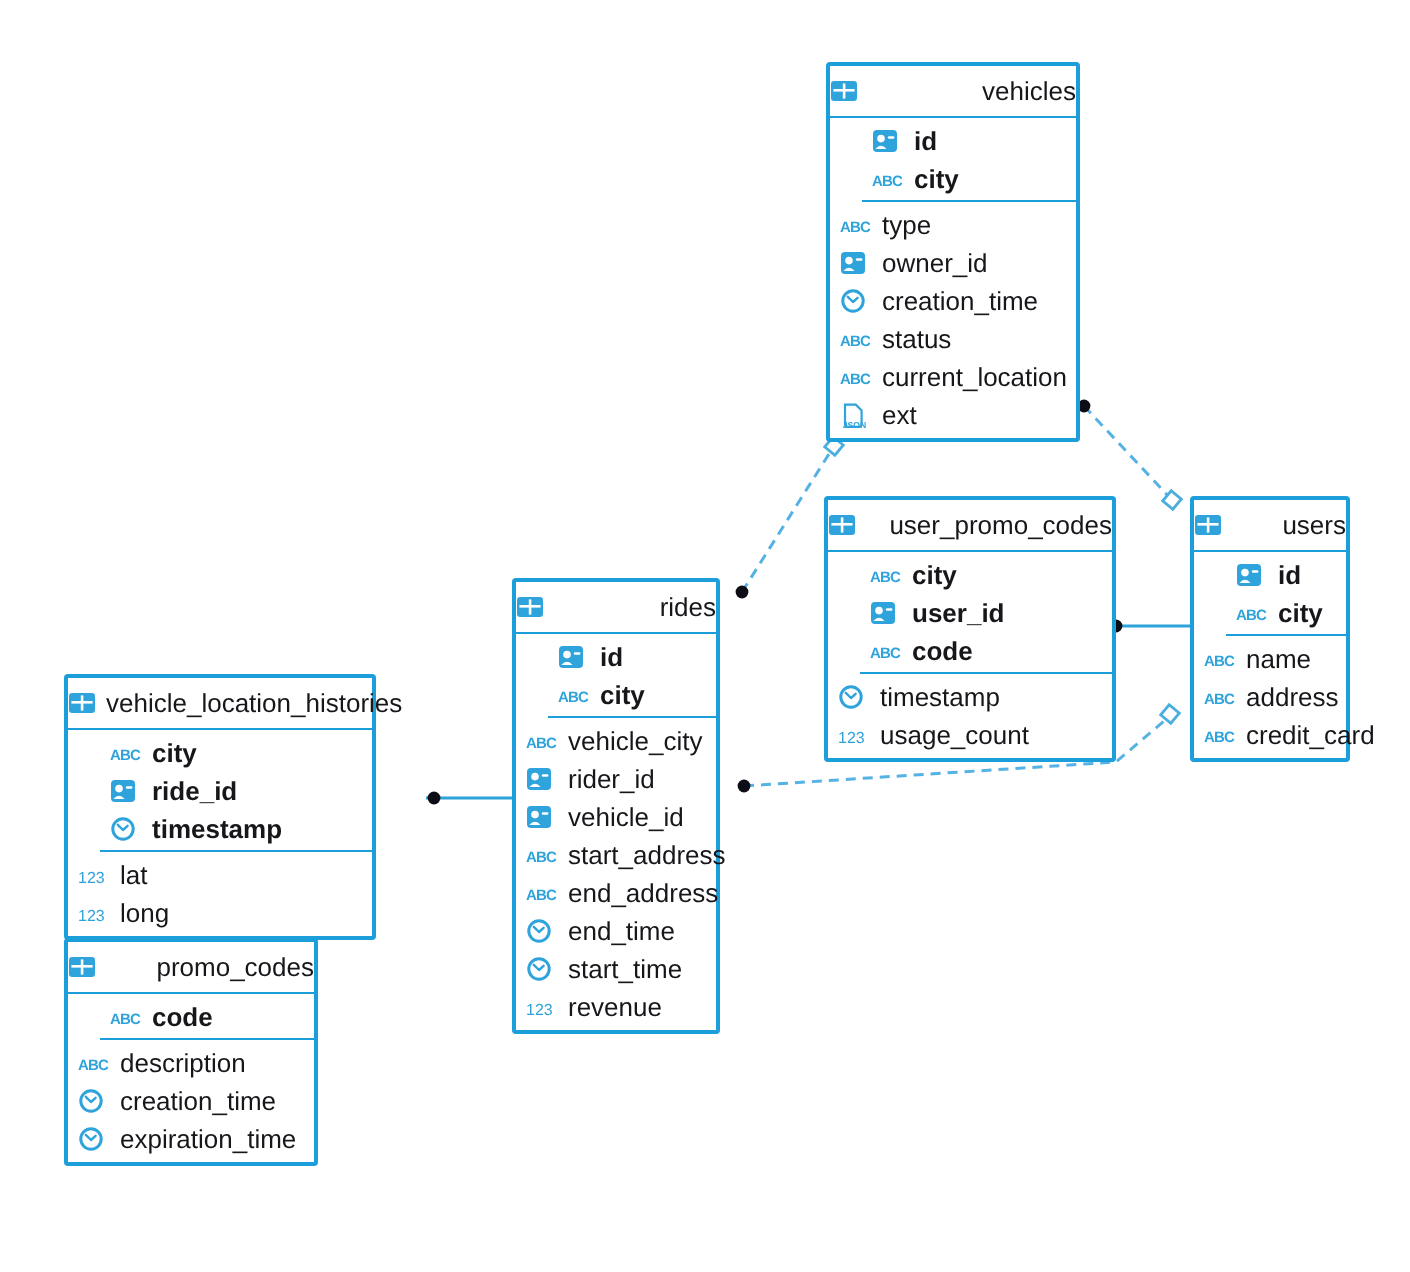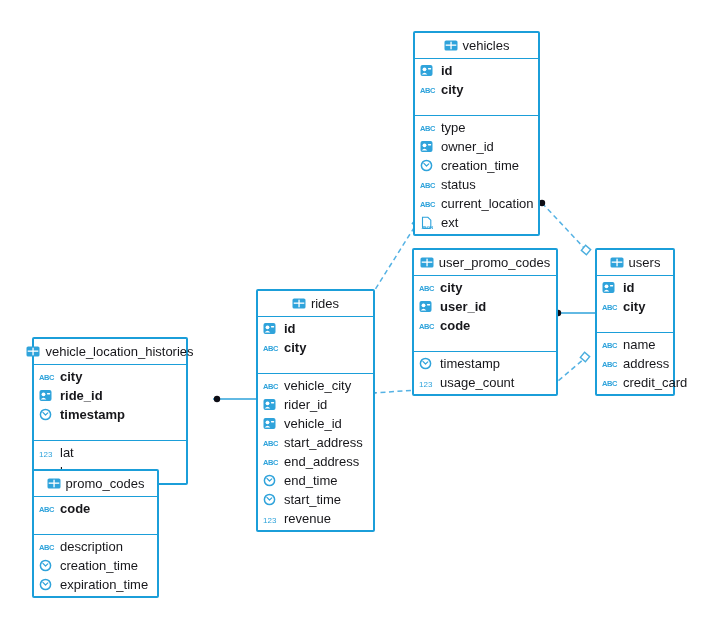--- a/index.html
+++ b/index.html
@@ -7,25 +7,25 @@
     position:relative;width:705px;height:636px;background:#ffffff;
     font-family:"Liberation Sans",sans-serif;overflow:hidden;
   }
   svg.wire-layer{position:absolute;left:0;top:0;}
   .table{
     position:absolute;background:#ffffff;
     border:2px solid var(--accent);border-radius:2px;
     box-sizing:border-box;cursor:move;
   }
   .thead{
-    display:flex;align-items:center;justify-content:center;gap:5px;
+    display:flex;align-items:center;justify-content:space-between;gap:5px;
     height:25px;border-bottom:1.5px solid var(--accent);
     font-size:13px;color:#17171b;
   }
-  .section-pk{border-bottom:1.5px solid var(--accent);padding:2px 0 16px;}
+  .section-pk{border-bottom:1.5px solid var(--accent);padding:2px 0 1px;margin-left:16px;}
   .section-fields{padding:2px 0 2px;}
   .row{
     display:flex;align-items:center;gap:4px;height:19px;
     padding:0 5px;font-size:13px;color:#17171b;white-space:nowrap;
   }
   .row.pk{font-weight:bold;}
   .ficon{width:17px;flex:none;display:flex;align-items:flex-start;justify-content:flex-start;}
   .ticon{display:flex;align-items:center;}
 </style>
 </head>
@@ -247,21 +247,21 @@
         <div class="row">
           <span class="ficon">
             <svg width="16" height="9" viewBox="0 0 16 9">
               <text x="0" y="8" font-family="Liberation Sans, sans-serif" font-size="7.5" font-weight="bold" letter-spacing="-0.4" fill="#2fa3db">ABC</text>
             </svg>
           </span>
           <span>credit_card</span>
         </div>
       </div>
     </div>
-    <div class="table" style="left: 256px; top: 289px; width: 119px;">
+    <div class="table" style="left: 256px; top: 289px; width: 104px;">
       <div class="thead">
         <span class="ticon">
           <svg width="14" height="11" viewBox="0 0 14 11">
             <rect x="0.5" y="0.5" width="13" height="10" rx="1.6" fill="#2fa3db"></rect>
             <rect x="1.7" y="4.5" width="10.6" height="1.3" fill="#fff"></rect>
             <rect x="6.4" y="1.7" width="1.3" height="7.6" fill="#fff"></rect>
           </svg>
         </span>
         <span>rides</span>
       </div>

